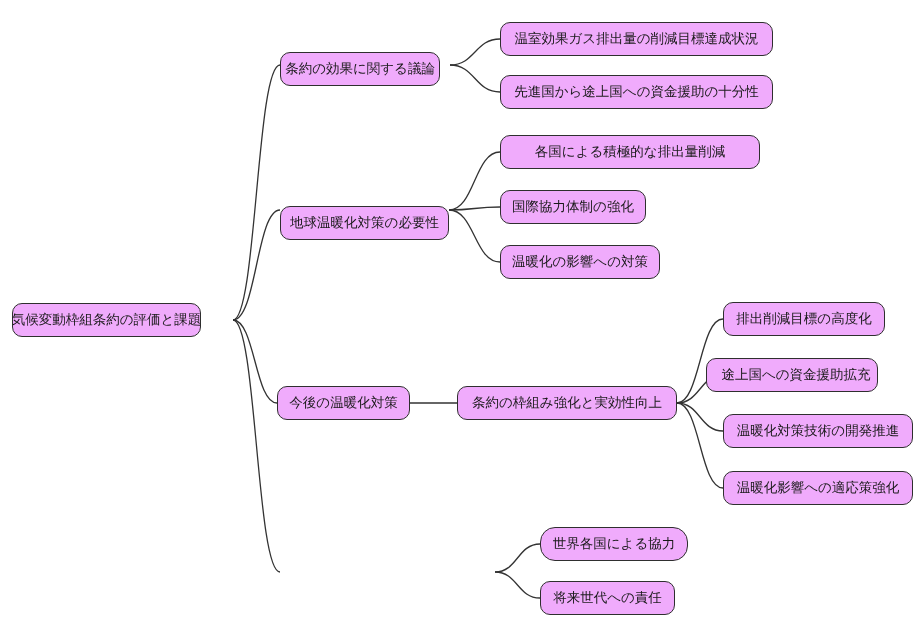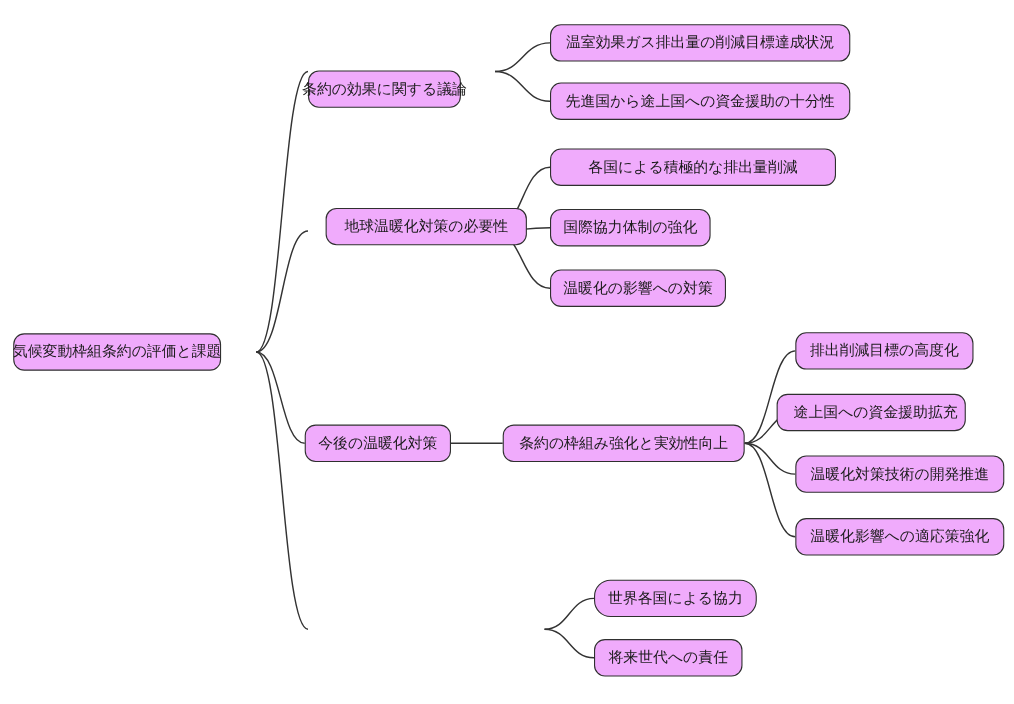--- a/index.html
+++ b/index.html
@@ -57,25 +57,25 @@
     <path d="M677,403 C700,403 700,319 723,319"></path>
     <path d="M677,403 C700,403 700,375 723,375"></path>
     <path d="M677,403 C700,403 700,431 723,431"></path>
     <path d="M677,403 C700,403 700,488 723,488"></path>
     <path d="M495,572 C517.5,572 517.5,544 540,544"></path>
     <path d="M495,572 C517.5,572 517.5,598 540,598"></path>
   </svg>
 
   <div class="node" style="left:12px;  top:303px; width:189px;">気候変動枠組条約の評価と課題</div>
 
-  <div class="node" style="left:280px; top:64px;  width:139px;">条約の効果に関する議論</div>
+  <div class="node" style="left:280px; top:52px;  width:160px;">条約の効果に関する議論</div>
   <div class="node" style="left:500px; top:22px;  width:273px;">温室効果ガス排出量の削減目標達成状況</div>
   <div class="node" style="left:500px; top:75px;  width:273px;">先進国から途上国への資金援助の十分性</div>
 
-  <div class="node" style="left:280px; top:189px; width:183px;margin-left:16px;">地球温暖化対策の必要性</div>
+  <div class="node" style="left:280px; top:206px; width:169px;">地球温暖化対策の必要性</div>
   <div class="node" style="left:500px; top:135px; width:260px;">各国による積極的な排出量削減</div>
   <div class="node" style="left:500px; top:190px; width:146px;">国際協力体制の強化</div>
   <div class="node" style="left:500px; top:245px; width:160px;">温暖化の影響への対策</div>
 
   <div class="node" style="left:277px; top:386px; width:133px;">今後の温暖化対策</div>
   <div class="node" style="left:457px; top:386px; width:220px;">条約の枠組み強化と実効性向上</div>
   <div class="node" style="left:723px; top:302px; width:162px;">排出削減目標の高度化</div>
   <div class="node" style="left:706px; top:358px; width:172px;padding-left:16px;">途上国への資金援助拡充</div>
   <div class="node" style="left:723px; top:414px; width:190px;">温暖化対策技術の開発推進</div>
   <div class="node" style="left:723px; top:471px; width:190px;">温暖化影響への適応策強化</div>

